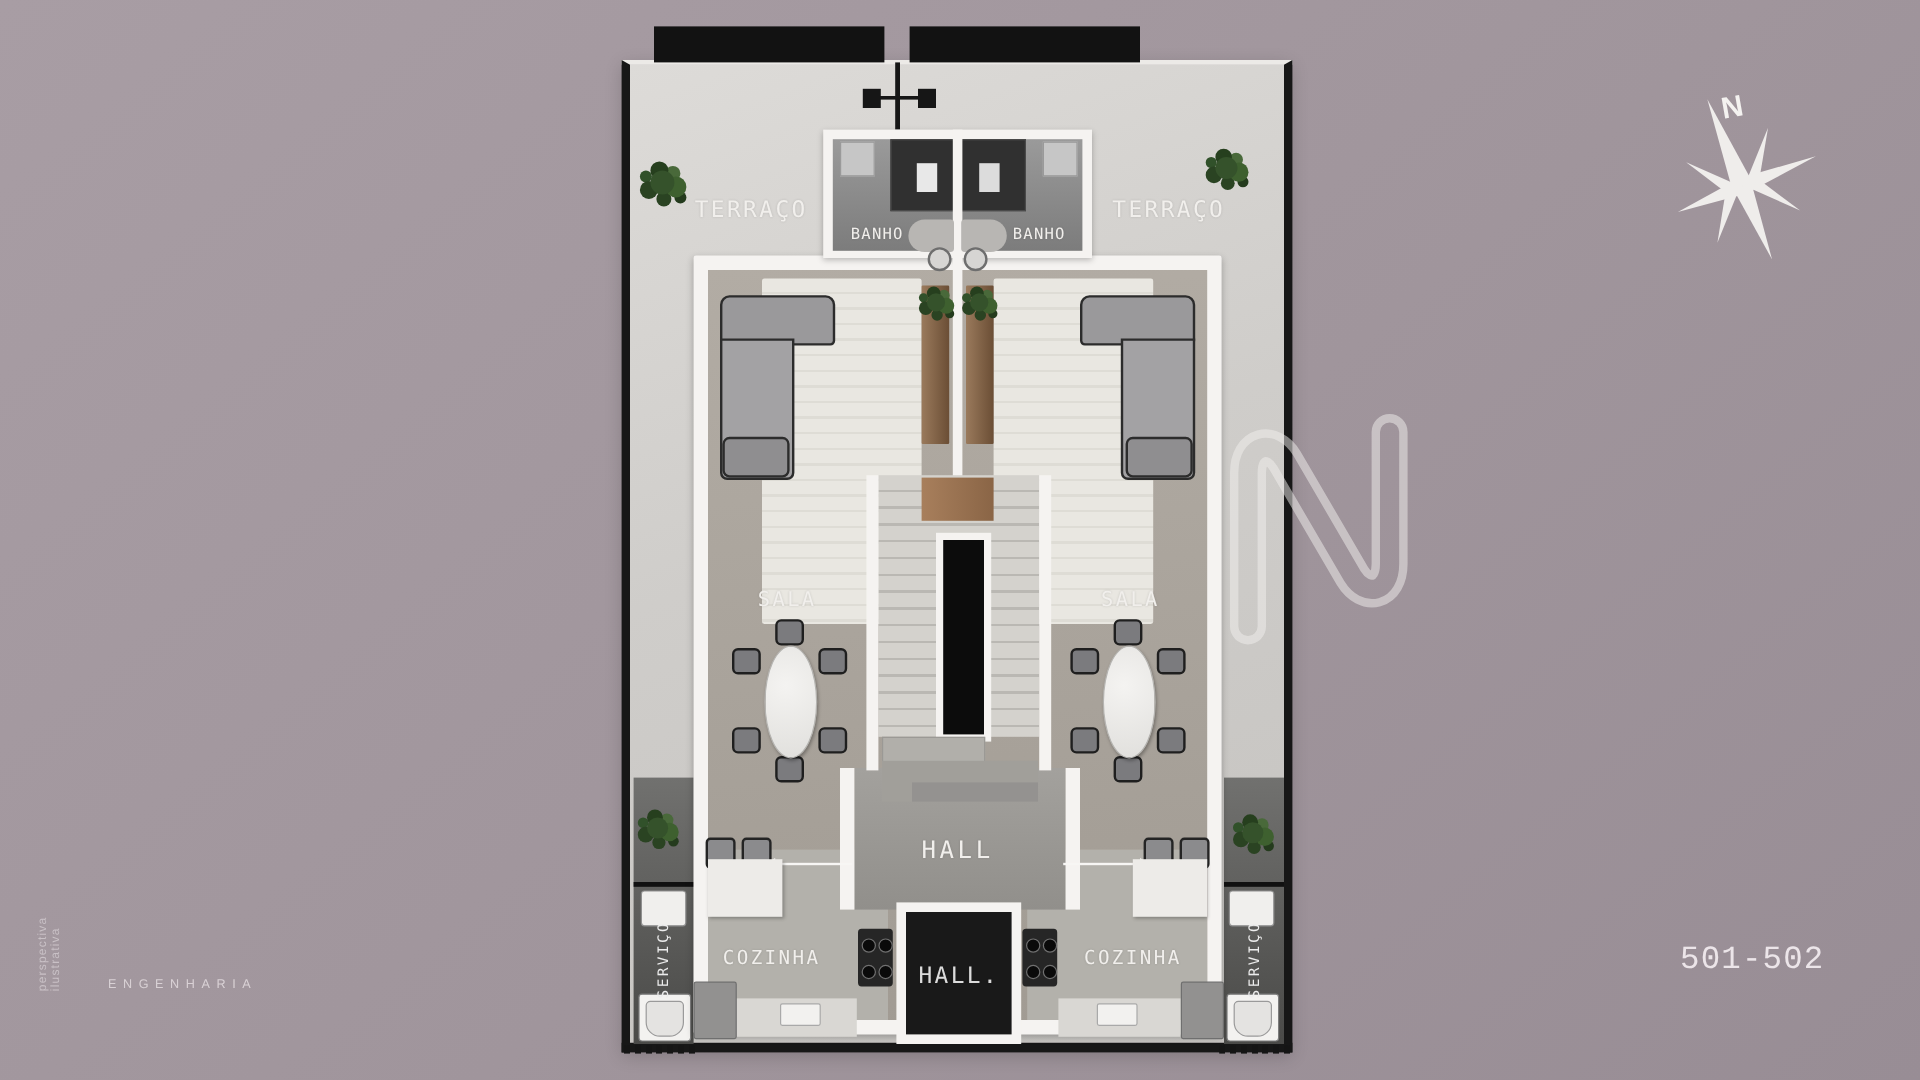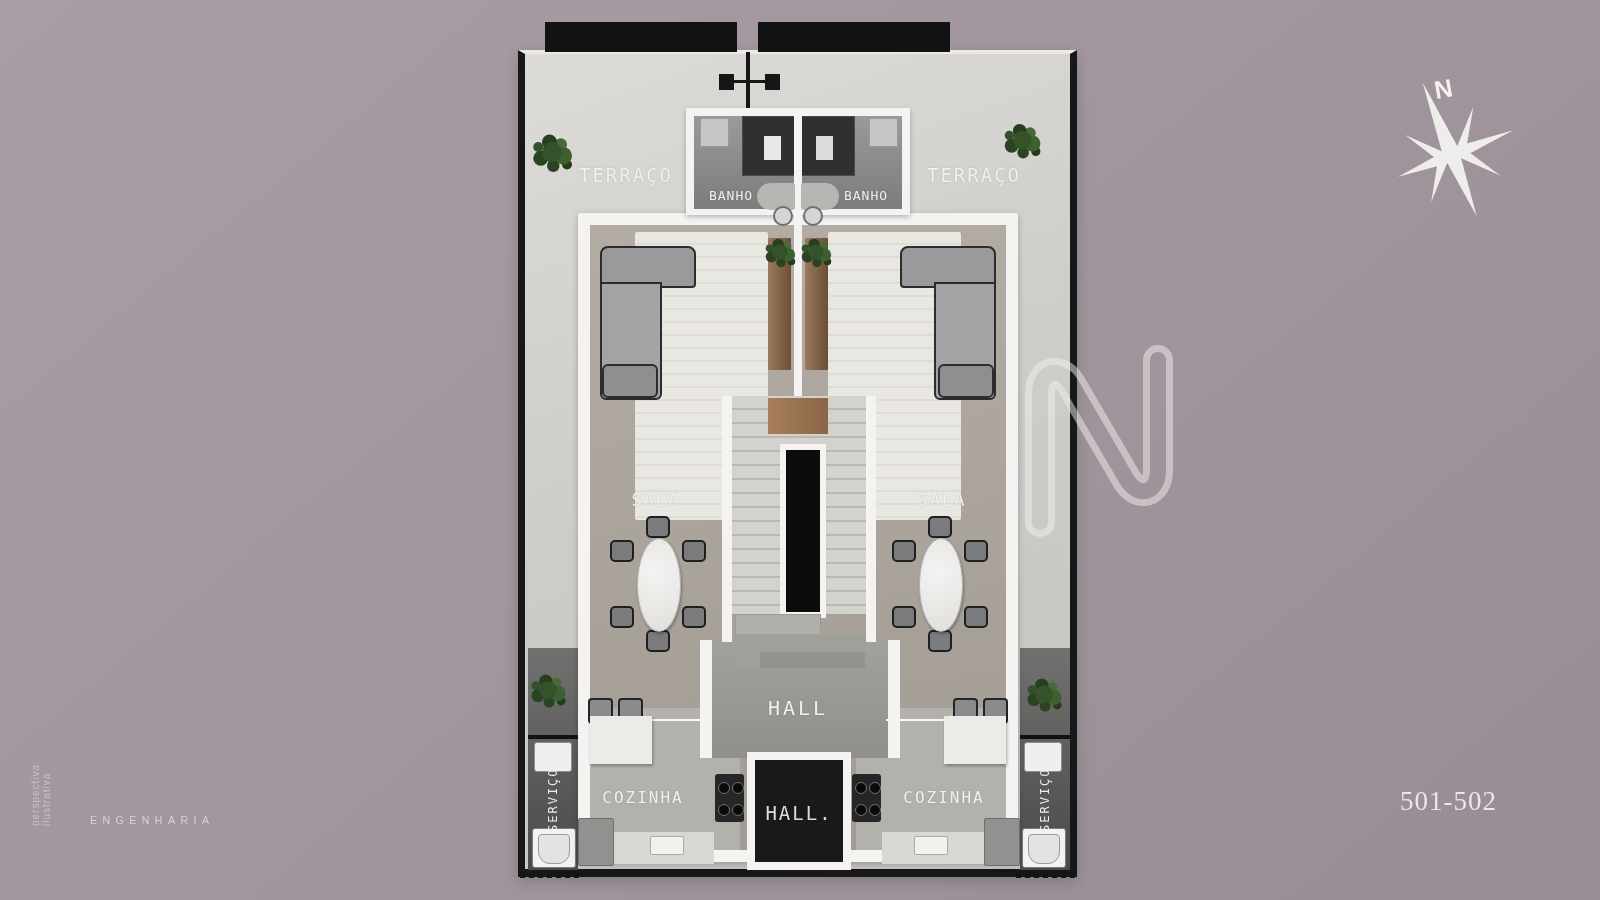--- a/index.html
+++ b/index.html
@@ -220,16 +220,16 @@
       <polygon points="35,136 65,105 58,98"></polygon>
       <polygon points="36,64 58,101 65,94"></polygon>
     </g>
     <text x="56" y="44" transform="rotate(-10 56 44)" font-family="Liberation Sans, sans-serif" font-size="25" font-weight="bold" fill="#f4f2f0"><tspan>N</tspan></text>
   </svg>
 
   <div class="abs" style="left:30px;top:710px;height:116px;writing-mode:vertical-rl;transform:rotate(180deg);
     font-size:10px;letter-spacing:1px;color:#c9c1c6;">perspectiva ilustrativa</div>
   <div class="abs" style="left:90px;top:814px;font-size:10.5px;letter-spacing:5.5px;color:#d9d1d5;">ENGENHARIA</div>
 
-  <div class="abs" style="left:1400px;top:786px;width:140px;font-family:Liberation Serif, serif;
+  <div class="abs" style="left:1400px;top:786px;width:140px;font-family:Liberation Mono, monospace;
     font-size:27px;letter-spacing:1px;color:#ece5e9;">501-502</div>
 
 </div>
 
 </body></html>

